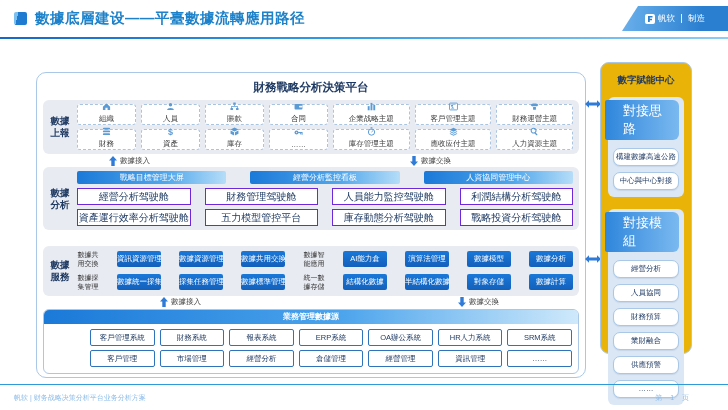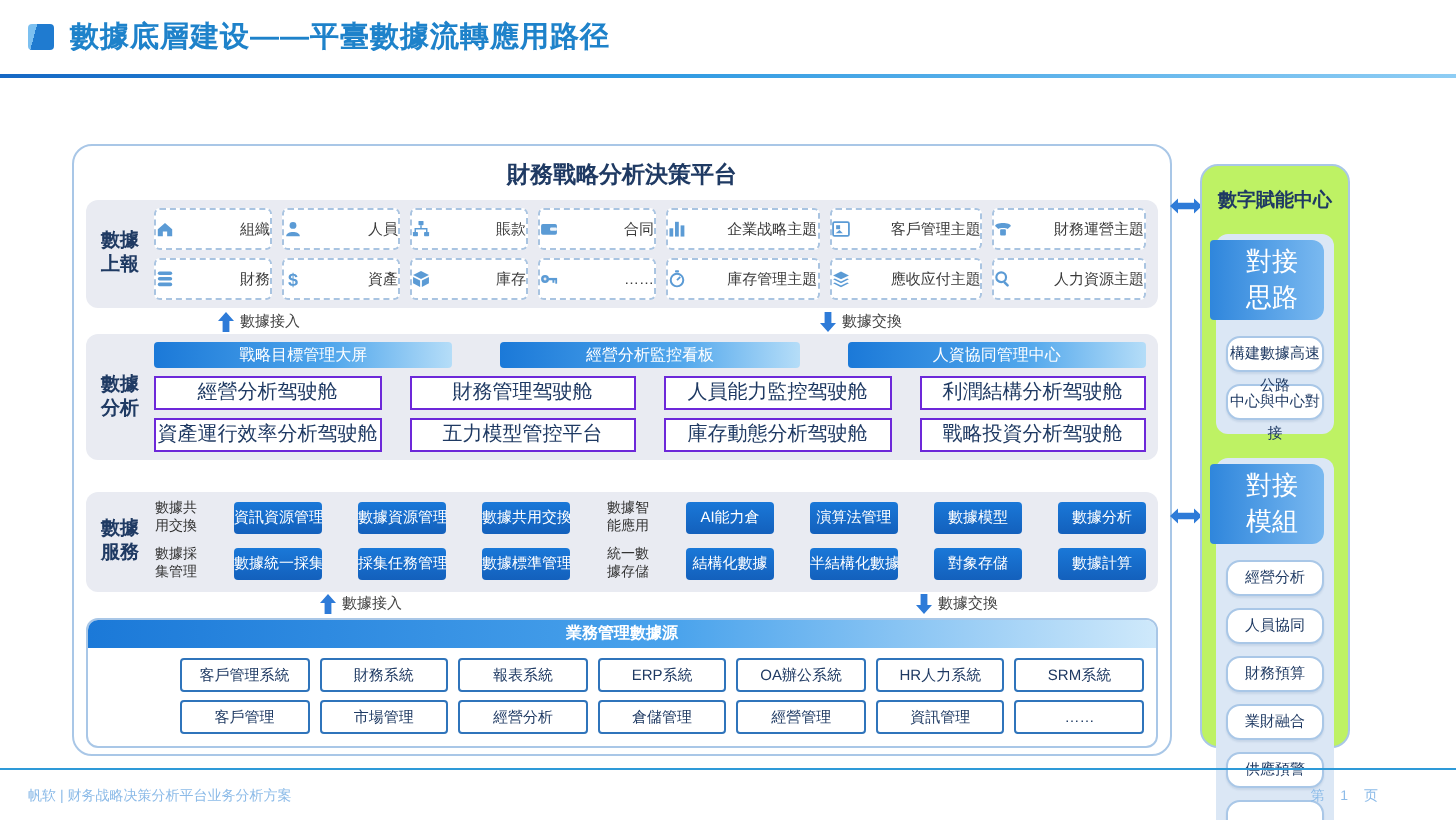--- a/index.html
+++ b/index.html
@@ -22,22 +22,22 @@
   
   .canvas{position:absolute;left:0;top:40px;right:0;bottom:26px;}
   .main-box{position:absolute;left:36px;top:32px;width:550px;height:306px;background:#fff;
     border:1px solid #a9c7e7;border-radius:10px;padding:4px 6px;box-sizing:border-box;}
   .plat-title{text-align:center;font-size:11.5px;font-weight:bold;color:#1f3a63;margin:3px 0 5px;}
   .section{display:flex;gap:6px;background:#e9ebf2;border-radius:6px;padding:4px 6px;}
   .sec-label{width:22px;flex:0 0 22px;display:flex;align-items:center;justify-content:center;
     text-align:center;font-size:9.5px;font-weight:bold;color:#1f3a63;line-height:1.25;}
   .sec-body{flex:1;display:flex;flex-direction:column;gap:4px;min-width:0;}
   .r-row{display:flex;gap:5px;}
-  .ib,.tb{display:flex;align-items:center;justify-content:space-between;gap:3px;background:#fff;
-    border:1px dashed #a9c4e1;border-radius:3px;height:19px;font-size:7.5px;color:#3a3a3a;}
+  .ib,.tb{display:flex;align-items:center;justify-content:flex-end;gap:3px;background:#fff;
+    border:1px dashed #a9c4e1;border-radius:3px;height:19px;font-size:7.5px;color:#3a3a3a;flex-direction:column;}
   .ib{flex:0 0 57px;}
   .tb{flex:1;}
   .ic{display:inline-flex;align-items:center;}
   .ic svg{fill:#5b9bd5;}
   
   .flow-row{height:13px;position:relative;font-size:7.5px;color:#444;}
   .flow{position:absolute;top:0;display:flex;align-items:center;gap:3px;height:13px;}
   .f1i{left:66px;} .f1o{left:367px;} .f2i{left:117px;} .f2o{left:415px;}
   .flow svg{fill:#2e7bd8;}
   
@@ -59,41 +59,52 @@
     background:linear-gradient(90deg,#1b79d8 0%,#4aa3ec 55%,#cfe9fb 100%);}
   .src-rows{padding:5px 6px 6px 46px;display:flex;flex-direction:column;gap:4px;}
   .src-row{display:flex;gap:5px;}
   .src-box{flex:1;height:15px;line-height:15px;text-align:center;background:#fff;border:1px solid #2f74bb;
     border-radius:2px;font-size:7.5px;color:#1f3a63;white-space:nowrap;overflow:hidden;}
   
   .connector{position:absolute;left:584px;width:18px;text-align:center;}
   .c1{top:55px;} .c2{top:210px;}
   .connector svg{fill:#2e7bd8;}
   
-  .right-panel{position:absolute;left:600px;top:22px;width:75px;height:292px;background:#bef264;
-    border:1px solid #a9c7e7;border-radius:9px;padding:4px 7px;box-sizing:border-box;margin-top:20px;}
+  .right-panel{position:absolute;left:600px;top:22px;width:92px;height:292px;background:#eab308;
+    border:1px solid #a9c7e7;border-radius:9px;padding:4px 7px;box-sizing:border-box;}
   .rp-title{text-align:center;font-size:9.5px;font-weight:bold;color:#1f3a63;margin:7px 0 10px;}
   .rp-card{background:#dbe7f5;border-radius:6px;padding:4px 5px 7px;margin-bottom:12px;}
   .rp-tag{display:inline-block;margin:-1px 0 2px -8px;padding:2px 8px 2px 18px;color:#fff;font-size:13px;
     background:linear-gradient(90deg,#2f86dc,#7ab9f0);border-radius:2px 6px 6px 2px;}
   .rp-item{background:#fff;border:1px solid #a9c7e7;border-radius:7px;height:16px;line-height:16px;
     text-align:center;font-size:7.5px;color:#1f3a63;margin-top:6px;box-shadow:0 1px 1px rgba(50,90,140,.12);}
   
   .footer{position:absolute;left:0;right:0;bottom:0;height:25px;border-top:1px solid #2e9ad8;}
   .foot-left{position:absolute;left:14px;top:8px;font-size:7px;color:#8cbbe8;}
   .foot-page{position:absolute;right:36px;top:8px;font-size:7px;color:#8cbbe8;letter-spacing:3px;}
 </style>
 </head>
 <body>
 
 <div>
 
   <div class="hdr">
     <span class="bullet"></span>
     <span class="hdr-title">數據底層建设——平臺數據流轉應用路径</span>
+    <div class="brand">
+      <span class="ic">
+          <svg width="10" height="10" viewBox="0 0 10 10">
+            <rect width="10" height="10" rx="2" fill="#fff"></rect>
+            <path d="M3 2 h4.5 v1.5 H4.8 v1.2 h2.2 v1.5 H4.8 V8 H3 Z" fill="#2b7fd0"></path>
+          </svg>
+        </span>
+      <span>帆软</span>
+      <span class="brand-sep"></span>
+      <span>制造</span>
+    </div>
   </div>
   <div class="hdr-rule"></div>
 
   <div class="canvas">
 
     <div class="main-box">
       <div class="plat-title">財務戰略分析決策平台</div>
 
       <div class="section">
         <div class="sec-label">數據上報</div>

